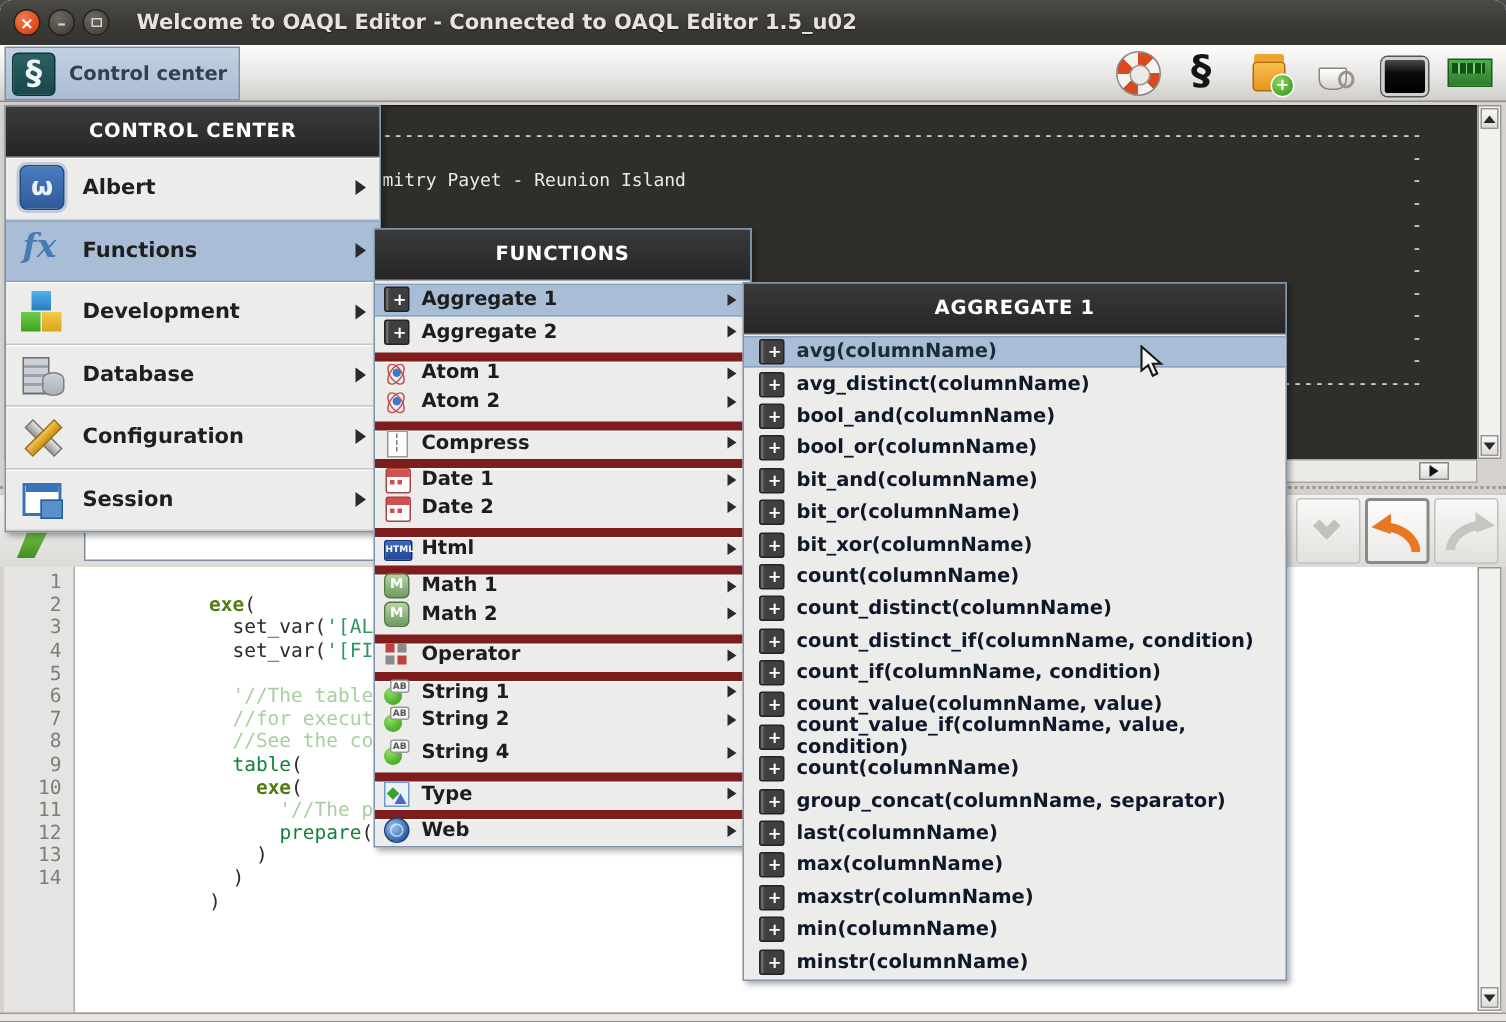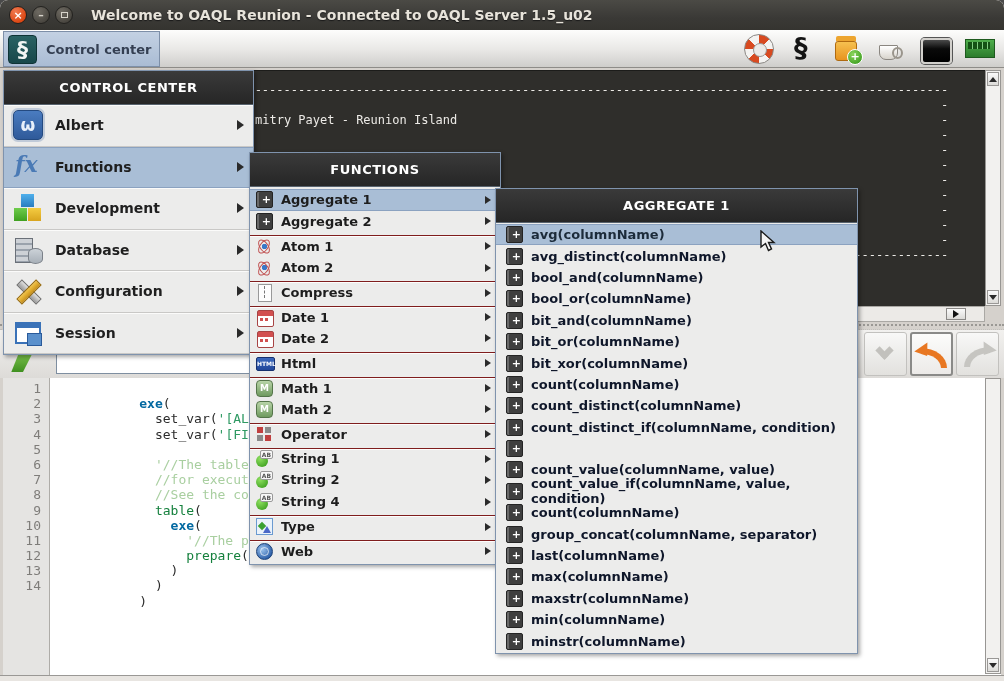--- a/index.html
+++ b/index.html
@@ -121,21 +121,21 @@
 
   
   .editor { position:absolute; left:3px; top:378px; width:998px; height:297px; background:#fff;
             font-family:"DejaVu Sans Mono","Liberation Mono",monospace; font-size:13px; overflow:hidden; }
   .gutter { position:absolute; left:0; top:0; width:47px; height:297px; background:#e5e4e2;
             border-right:1px solid #aeaca8; padding-top:3px; }
   .gutter-num { height:15.2px; line-height:15.2px; text-align:right; padding-right:8px;
                 color:#7f7d7a; font-size:13px; }
   .code { position:absolute; left:58px; top:3px; right:18px; }
   .code-line { height:15.2px; line-height:15.2px; white-space:pre; }
-  [data-seg="kw-exe"]  { color:#0369a1; font-weight:bold;margin-top:40px; }
+  [data-seg="kw-exe"]  { color:#4d7c0f; font-weight:bold;margin-top:40px; }
   [data-seg="kw-fn"]   { color:#15803d; }
   [data-seg="string"]  { color:#2e9962; }
   [data-seg="comment"] { color:#a9cfa0; }
   [data-seg="plain"]   { color:#2b2b2b; }
   .vscroll.editor-vs { left:985px; top:378px; height:296px; }
 
   .statusbar { position:absolute; left:0; top:675px; width:1004px; height:6px;
                background:#e8e5e1; border-top:1px solid #9a9895; }
 
   
@@ -181,21 +181,21 @@
       height:6px; background:linear-gradient(#f4c64a,#c89018); border:1px solid #96690c;
       transform:rotate(-45deg); }
   [data-icon="session"]::before { content:""; position:absolute; left:2px; top:4px; width:22px;
       height:18px; background:#fff; border:2px solid #3a72b8; box-shadow:inset 0 4px 0 #3a72b8; }
   [data-icon="session"]::after { content:""; position:absolute; right:1px; bottom:2px; width:13px;
       height:11px; background:#5a90cc; border:1px solid #2a5a9a; }
 
   
   .fn-menu { left:249px; top:152px; width:252px; }
   .fn-item { height:21.6px; display:flex; align-items:center; gap:8px; padding-left:6px; cursor:pointer; }
-  .fn-item[data-sep="true"] { border-top:1px solid #7f1d1d; box-shadow:inset 0 1px 0 #fdfdfc;
+  .fn-item[data-sep="true"] { border-top:6px solid #7f1d1d; box-shadow:inset 0 1px 0 #fdfdfc;
       margin-top:3px; }
   .fn-item[data-selected="true"] { background:#a9bed6; box-shadow:inset 0 1px 0 #8ba2c0,
       inset 0 -1px 0 #8ba2c0; }
   .fn-label { font-weight:bold; font-size:13px; color:#1d1d1d; }
   .fn-item .arrow-right { border-top-width:4px; border-bottom-width:4px; border-left-width:6px; }
   .fn-icon { position:relative; width:17px; height:17px; flex:none; }
 
   [data-icon="aggregate"] { background:#3f3f3f; border-radius:2px; border:1px solid #242424;
       box-shadow:inset 2px 0 0 #6a6a6a; }
   [data-icon="aggregate"]::after { content:"+"; position:absolute; right:1px; top:0;
@@ -257,21 +257,21 @@
 <div class="window">
 
   <div class="titlebar">
     <div class="winbtns">
       <div class="winbtn close">×</div>
       <div class="winbtn min">–</div>
       <div class="winbtn max">
           <span></span>
         </div>
     </div>
-    <div class="title-text">Welcome to OAQL Reunion - Connected to OAQL Server 1.5_u02</div>
+    <div class="title-text">Welcome to OAQL Editor - Connected to OAQL Editor 1.5_u02</div>
   </div>
 
   <div class="toolbar">
     <div class="cc-button">
       <div class="cc-logo">§</div>
       <div class="cc-label">Control center</div>
     </div>
   </div>
   <div class="tb-icons">
 
@@ -688,20 +688,21 @@
           <span class="agg-label">count_distinct(columnName)</span>
         </div>
 
         <div class="agg-item" data-selected="false">
           <span class="fn-icon" data-icon="aggregate"></span>
           <span class="agg-label">count_distinct_if(columnName, condition)</span>
         </div>
 
         <div class="agg-item" data-selected="false">
           <span class="fn-icon" data-icon="aggregate"></span>
+          <span class="agg-label">count_if(columnName, condition)</span>
         </div>
 
         <div class="agg-item" data-selected="false">
           <span class="fn-icon" data-icon="aggregate"></span>
           <span class="agg-label">count_value(columnName, value)</span>
         </div>
 
         <div class="agg-item" data-selected="false">
           <span class="fn-icon" data-icon="aggregate"></span>
           <span class="agg-label">count_value_if(columnName, value, condition)</span>

